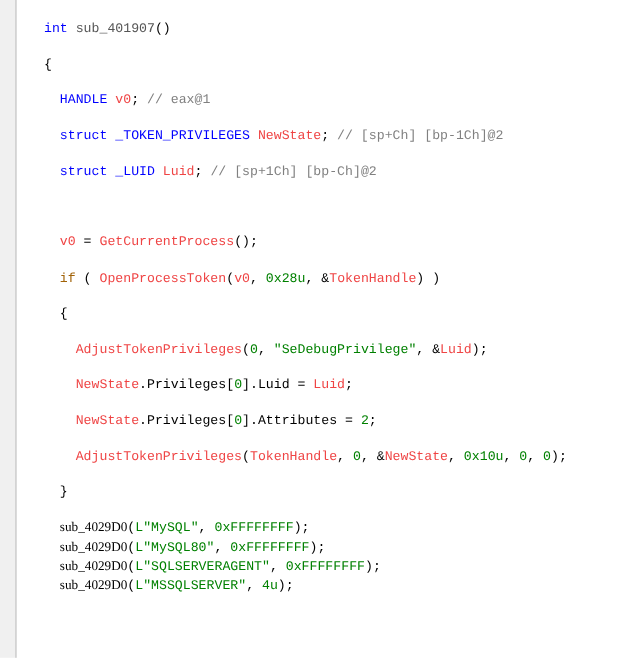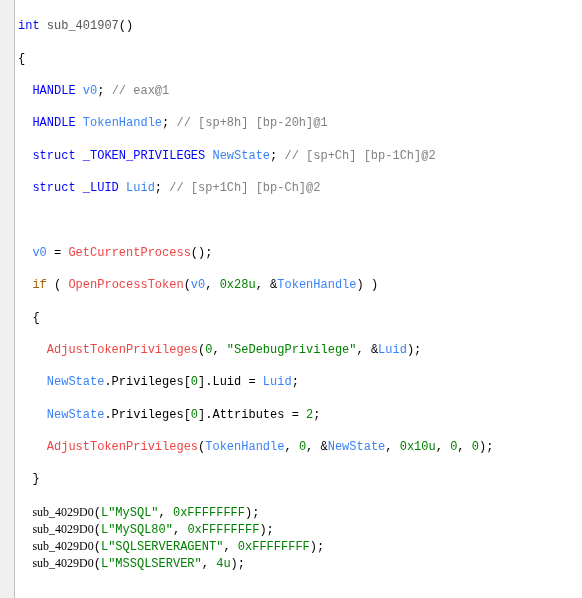--- a/index.html
+++ b/index.html
@@ -24,38 +24,37 @@
     border-right: 1px solid #c0c0c0;
   }
   .code {
     padding-left: 18px;
     padding-top: 2px;
     white-space: pre;
   }
   .kw-type { color: #0000ff; }
   .kw-flow { color: #a16207; }
   .func { color: #555555; }
-  .local { color: #3b82f6; }
+  .local { color: #ef4444; }
   .extcall { color: #ef4444; }
   .subcall { color: #000000; font-family: Liberation Serif, serif; }
   .str { color: #008000; }
   .num { color: #008000; text-align: center; }
   .comment { color: #808080; }
-  .line { display: block; }
+  .line { display: block; margin-left: 22px; }
 </style>
 </head>
 <body>
 
 <div class="gutter"></div>
 
 <div class="code">
 <span class="line"><span class="kw-type">int</span> <span class="func">sub_401907</span>()</span>
 <span class="line">{</span>
 <span class="line">  <span class="kw-type">HANDLE</span> <span class="local">v0</span>; <span class="comment">// eax@1</span></span>
-<span class="line">  <span class="kw-type">HANDLE</span> <span class="local">TokenHandle</span>; <span class="comment">// [sp+8h] [bp-20h]@1</span></span>
 <span class="line">  <span class="kw-type">struct _TOKEN_PRIVILEGES</span> <span class="local">NewState</span>; <span class="comment">// [sp+Ch] [bp-1Ch]@2</span></span>
 <span class="line">  <span class="kw-type">struct _LUID</span> <span class="local">Luid</span>; <span class="comment">// [sp+1Ch] [bp-Ch]@2</span></span>
 <span class="line"> </span>
 <span class="line">  <span class="local">v0</span> = <span class="extcall">GetCurrentProcess</span>();</span>
 <span class="line">  <span class="kw-flow">if</span> ( <span class="extcall">OpenProcessToken</span>(<span class="local">v0</span>, <span class="num">0x28u</span>, &amp;<span class="local">TokenHandle</span>) )</span>
 <span class="line">  {</span>
 <span class="line">    <span class="extcall">AdjustTokenPrivileges</span>(<span class="num">0</span>, <span class="str">"SeDebugPrivilege"</span>, &amp;<span class="local">Luid</span>);</span>
 <span class="line">    <span class="local">NewState</span>.Privileges[<span class="num">0</span>].Luid = <span class="local">Luid</span>;</span>
 <span class="line">    <span class="local">NewState</span>.Privileges[<span class="num">0</span>].Attributes = <span class="num">2</span>;</span>
 <span class="line">    <span class="extcall">AdjustTokenPrivileges</span>(<span class="local">TokenHandle</span>, <span class="num">0</span>, &amp;<span class="local">NewState</span>, <span class="num">0x10u</span>, <span class="num">0</span>, <span class="num">0</span>);</span>

